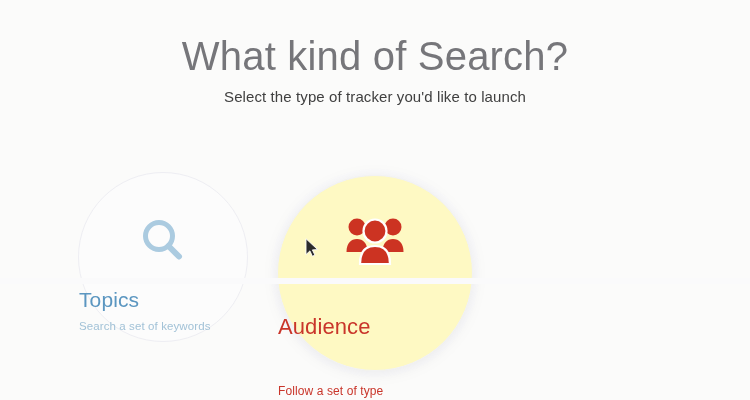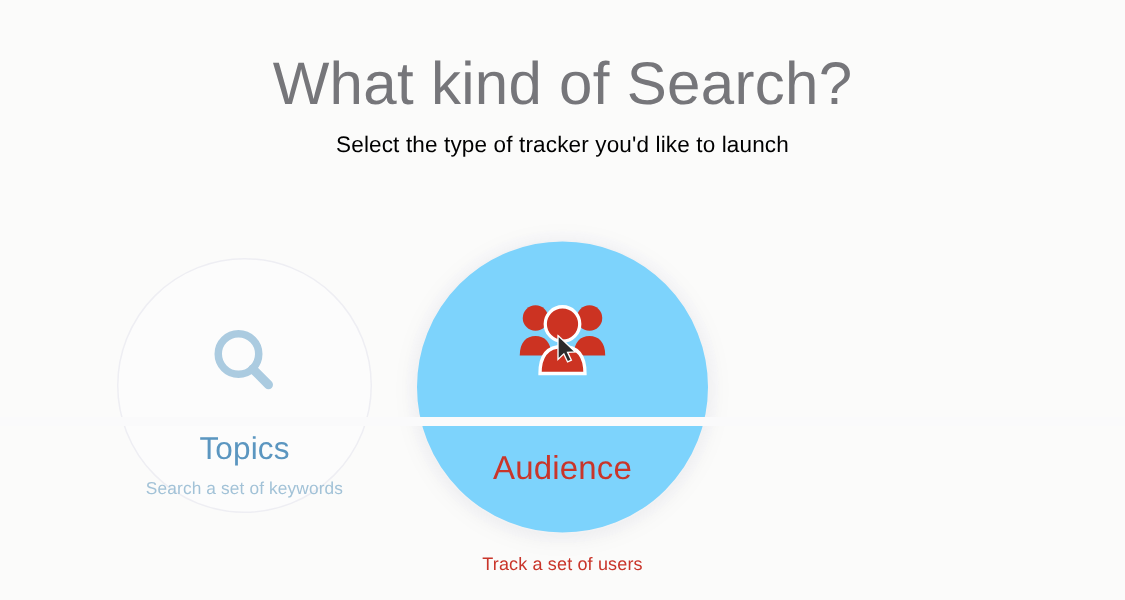--- a/index.html
+++ b/index.html
@@ -36,60 +36,59 @@
     letter-spacing: 0.2px;
     color: #76767a;
     line-height: 1.1;
     margin: 0;
     font-family: "Liberation Sans", sans-serif;
   }
   .page-subtitle {
     margin: 10px 0 0 0;
     font-size: 15px;
     font-weight: 400;
-    color: #000000;
+    color: #404040;
     letter-spacing: 0.1px;
   }
 
   
   .cards {
     position: absolute;
     top: 160px;
     left: 0;
     width: 750px;
     height: 200px;
   }
 
   .card {
     position: absolute;
     border-radius: 50%;
     box-sizing: border-box;
     display: flex;
     flex-direction: column;
-    align-items: center;
     justify-content: flex-start;
   }
 
   .card-side {
     width: 170px;
     height: 170px;
     top: 12px;
     border: 1px solid #eeeef3;
     background: rgba(255,255,255,0.35);
     z-index: 1;
   }
   .card-left  { left: 78px; }
   .card-right { left: 500px; }
 
   .card-center {
     width: 196px;
     height: 196px;
-    top: 0px;
+    top: 15px;
     left: 277px;
-    background: #7dd3fc;
+    background: #fef9c3;
     border: 1px solid #f2f2f4;
     box-shadow: 0 2px 14px rgba(120,120,130,0.13),
                 0 0 0 6px rgba(250,250,251,0.55);
     z-index: 3;
     gap: 36px;
   }
 
   .icon-wrap {
     display: flex;
     align-items: center;
@@ -169,20 +168,20 @@
           <path d="M38.5 40 C38.5 31 43 27 49 27 C55 27 59.5 31 59.5 40 Z" fill="#cc3322"></path>
 
           <circle cx="31" cy="19" r="11.5" fill="#cc3322" stroke="#ffffff" stroke-width="2.2"></circle>
           <path d="M16 52 C16 39 22 34 31 34 C40 34 46 39 46 52 Z" fill="#cc3322" stroke="#ffffff" stroke-width="2.2"></path>
         </svg>
         <svg class="cursor-arrow" viewBox="0 0 15 19">
           <path d="M1 0.7 L1 16.6 L4.9 12.9 L7.4 18.3 L9.9 17.1 L7.4 11.9 L12.6 11.6 Z" fill="#2b2b2b" stroke="#ffffff" stroke-width="0.9"></path>
         </svg>
       </div>
       <div class="card-title">Audience</div>
-      <div class="card-sub">Track a set of users</div>
+      <div class="card-sub">Follow a set of type</div>
     </div>
 
 
   </div>
 
   <div class="bottom-edge"></div>
 </div>
 
 </body></html>

